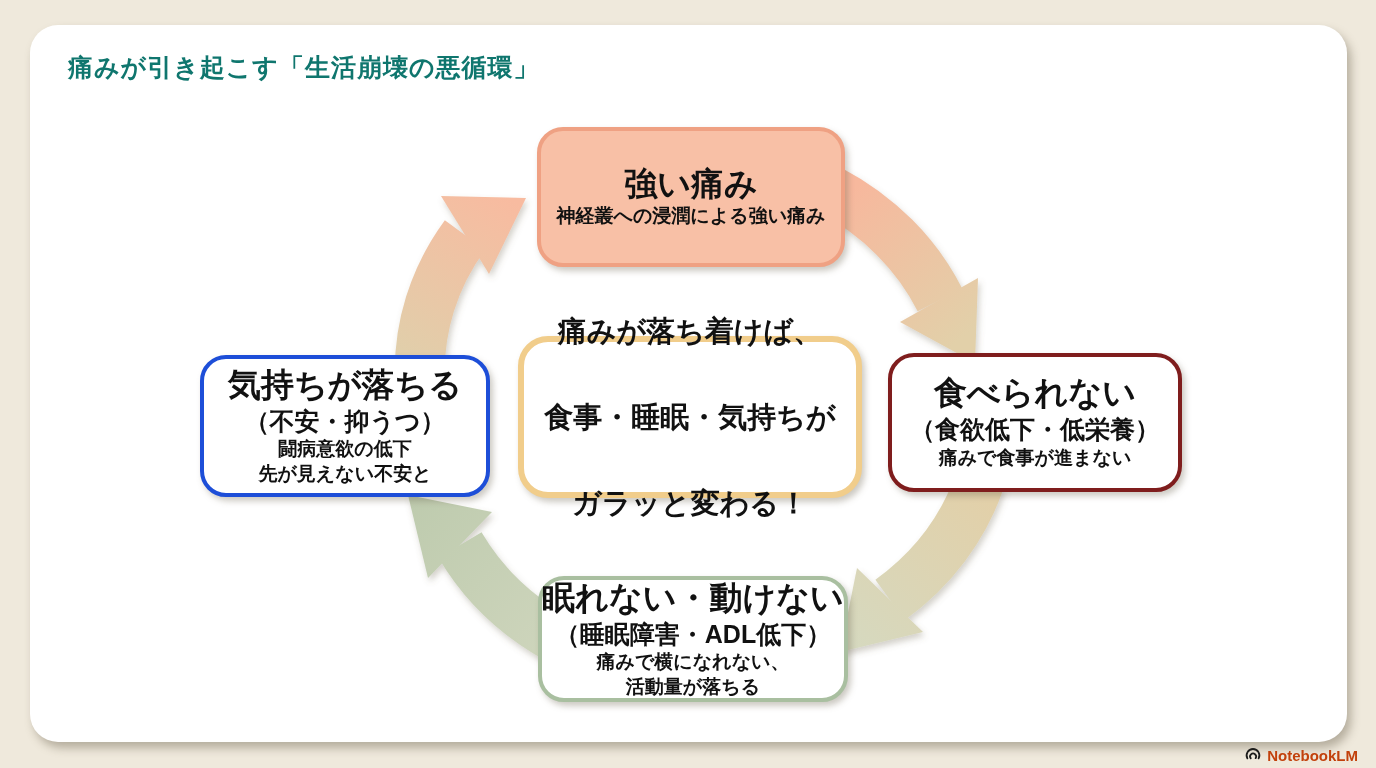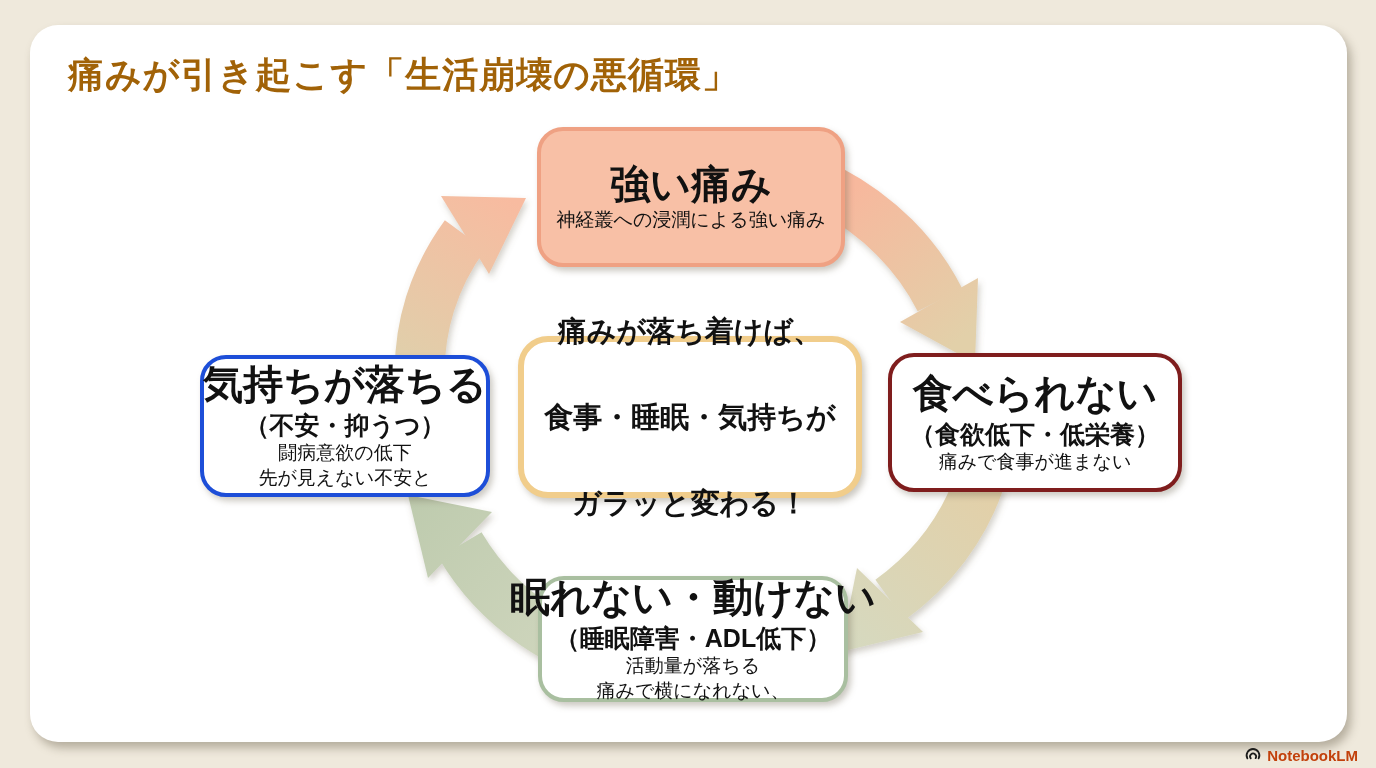--- a/index.html
+++ b/index.html
@@ -10,34 +10,34 @@
     color:#111111;
   }
   .page{position:relative;width:1376px;height:768px;background:#EFE9DC;}
   .card{
     position:absolute;left:30px;top:25px;width:1317px;height:717px;
     background:#FFFFFF;border-radius:28px;
     box-shadow:4px 6px 10px rgba(95,85,65,0.40);
   }
   .title{
     position:absolute;left:38px;top:26px;margin:0;
-    font-size:36px;font-weight:800;letter-spacing:1px;color:#a16207;
+    font-size:25px;font-weight:800;letter-spacing:1px;color:#0f766e;
     white-space:nowrap;
   }
   .arrows{position:absolute;left:0;top:0;width:1317px;height:717px;}
   .node{
     position:absolute;box-sizing:border-box;border-radius:26px;
     display:flex;flex-direction:column;align-items:center;justify-content:center;
     text-align:center;
     box-shadow:3px 4px 6px rgba(110,100,80,0.35);
     background:#FFFFFF;
   }
-  .node .heading{font-size:40px;font-weight:800;line-height:1.18;white-space:nowrap;}
+  .node .heading{font-size:33px;font-weight:800;line-height:1.18;white-space:nowrap;}
   .node .subheading{font-size:25px;font-weight:800;line-height:1.3;white-space:nowrap;}
-  .node .note{font-size:19px;font-weight:400;line-height:1.3;white-space:nowrap;}
+  .node .note{font-size:19px;font-weight:700;line-height:1.3;white-space:nowrap;}
   .node-top{left:507px;top:102px;width:308px;height:140px;background:#F8C0A6;border:4px solid #EFA183;}
   .node-right{left:858px;top:328px;width:294px;height:139px;border:4px solid #7f1d1d;}
   .node-bottom{left:508px;top:551px;width:310px;height:126px;border:4px solid #A9BFA0;}
   .node-left{left:170px;top:330px;width:290px;height:142px;border:4px solid #1d4ed8;}
   .node-center{left:488px;top:311px;width:344px;height:162px;border:6px solid #F1CD8B;border-radius:30px;gap:44px;}
   .node-center .line{font-size:29px;font-weight:800;line-height:1.45;white-space:nowrap;}
   .footer{
     position:absolute;right:18px;bottom:4px;
     display:flex;align-items:center;gap:5px;
     font-size:15px;font-weight:600;color:#c2410c;
@@ -103,22 +103,22 @@
     <div class="node node-right">
       <div class="heading">食べられない</div>
       <div class="subheading">（食欲低下・低栄養）</div>
       <div class="note">痛みで食事が進まない</div>
     </div>
 
     <div class="node node-bottom">
       <div class="heading">眠れない・動けない</div>
       <div class="subheading">（睡眠障害・ADL低下）</div>
       <div class="note">
+        <div>痛みで横になれない、</div>
         <div>活動量が落ちる</div>
-        <div>痛みで横になれない、</div>
       </div>
     </div>
 
     <div class="node node-left">
       <div class="heading">気持ちが落ちる</div>
       <div class="subheading">（不安・抑うつ）</div>
       <div class="note">
         <div>闘病意欲の低下</div>
         <div>先が見えない不安と</div>
       </div>

